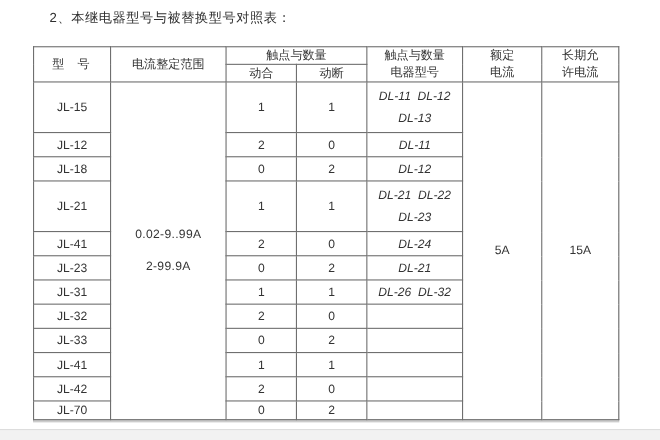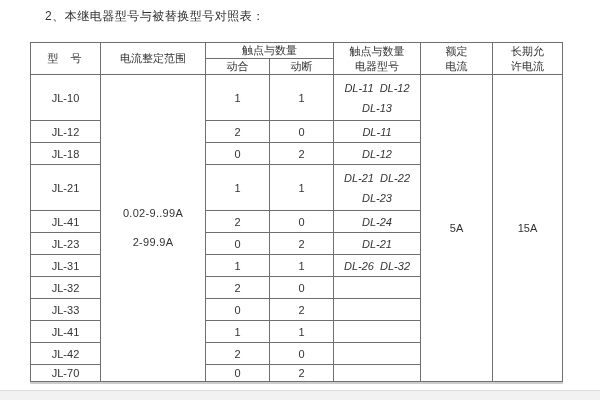--- a/index.html
+++ b/index.html
@@ -69,21 +69,21 @@
 电流</th>
       <th rowspan="2" class="twoline">长期允
 许电流</th>
     </tr>
     <tr class="h2">
       <th>动合</th>
       <th>动断</th>
     </tr>
 
     <tr class="tall">
-      <td>JL-10</td>
+      <td>JL-15</td>
       <td rowspan="12" class="range">0.02-9..99A
 2-99.9A</td>
       <td>1</td>
       <td>1</td>
       <td class="replace">DL-11  DL-12
 DL-13</td>
       <td rowspan="12">5A</td>
       <td rowspan="12">15A</td>
     </tr>
     <tr class="reg">

